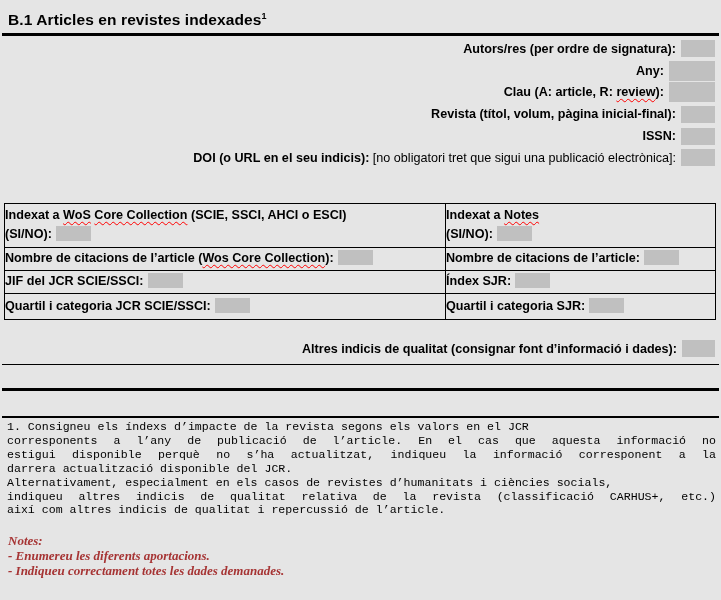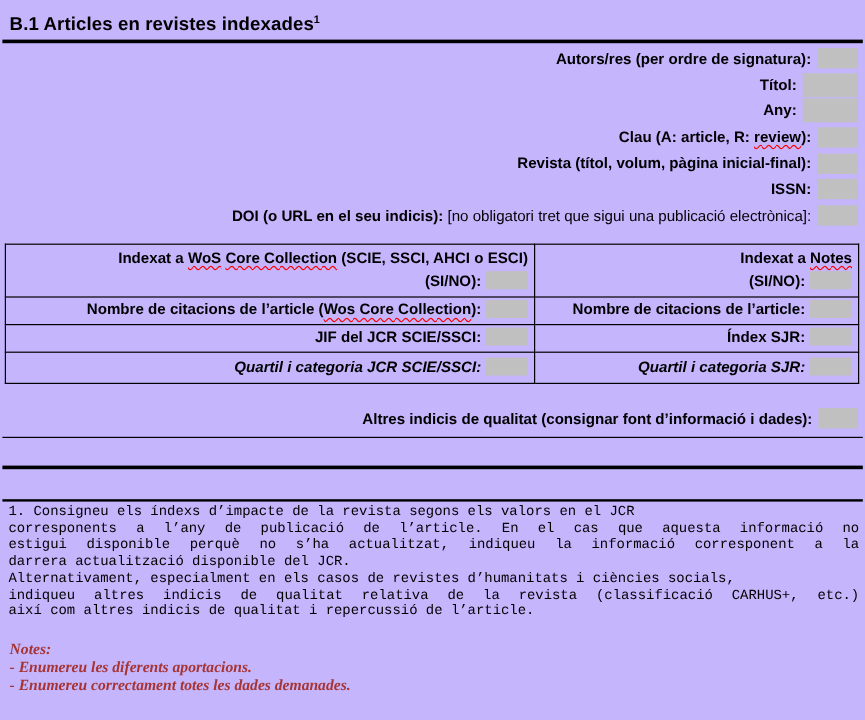--- a/index.html
+++ b/index.html
@@ -1,17 +1,17 @@
 <!DOCTYPE html>
 <html style="--input-shading: #C0C0C0; --notes-red: #A63434; --spellcheck-red: #FF0000;"><head>
 <meta charset="utf-8">
 <style>
   html,body{margin:0;padding:0;background:#fff;}
   .page{
-    position:relative;width:721px;height:600px;background:#c4b5fd;color:#000;
+    position:relative;width:721px;height:600px;background:#e5e5e5;color:#000;
     font-family:"Liberation Sans",sans-serif;overflow:hidden;
   }
   
   .title{
     position:absolute;top:11px;left:8px;margin:0;
     font-size:15.5px;font-weight:bold;letter-spacing:0.1px;
   }
   .title sup{font-size:9px;}
   
   .rule{position:absolute;left:2px;width:717px;background:#000;}
@@ -38,27 +38,27 @@
     text-decoration-style:wavy;
     text-decoration-color:var(--spellcheck-red,#FF0000);
     text-decoration-thickness:1px;
     text-underline-offset:2px;
   }
   
   .tablewrap{position:absolute;top:203px;left:4px;width:712px;}
   table.idx{border-collapse:collapse;width:100%;table-layout:fixed;}
   table.idx col.c1{width:441px;}
   table.idx td{
-    border:1.6px solid #000;padding:1px 5px 2px 17px;
-    font-size:12.6px;font-weight:bold;vertical-align:middle;text-align:right;
+    border:1.6px solid #000;padding:1px 5px 2px 0;
+    font-size:12.6px;font-weight:bold;vertical-align:middle;
   }
   table.idx tr:nth-child(1){height:44px;}
   table.idx tr:nth-child(2){height:22px;}
   table.idx tr:nth-child(3){height:21px;}
-  table.idx tr:nth-child(4){height:26px;font-style:italic;}
+  table.idx tr:nth-child(4){height:26px;}
   .cell-line{line-height:19px;white-space:nowrap;}
   .cell-line .inputbox{width:35px;height:15px;vertical-align:-3px;margin-left:4px;}
   
   .altres{position:absolute;top:339px;left:8px;width:707px;}
   .altres .field-row{height:19px;}
   .altres .inputbox{width:33px;height:17px;}
   
   .footnote{
     position:absolute;top:420px;left:7px;width:709px;
     font-family:"Liberation Mono","DejaVu Sans Mono",monospace;
@@ -79,21 +79,20 @@
 <body>
 
 <div class="page">
 
   <h1 class="title"><span>B.1 Articles en revistes indexades</span><sup>1</sup></h1>
 
   <div class="rule rule-title"></div>
 
   <div class="fields" id="fields">
       <div class="field-row"><span>Autors/res (per ordre de signatura):</span><span class="inputbox"></span></div>
-      <div class="field-row"><span>Títol:</span><span class="inputbox"></span></div>
       <div class="field-row"><span>Any:</span><span class="inputbox"></span></div>
       <div class="field-row"><span>Clau (A: article, R: <span class="squiggle">review</span>):</span><span class="inputbox"></span></div>
       <div class="field-row"><span>Revista (títol, volum, pàgina inicial-final):</span><span class="inputbox"></span></div>
       <div class="field-row"><span>ISSN:</span><span class="inputbox"></span></div>
       <div class="field-row"><span>DOI (o URL en el seu indicis):</span><span class="r"> [no obligatori tret que sigui una publicació electrònica]:</span><span class="inputbox"></span></div>
     </div>
 
   <div class="tablewrap">
     <table class="idx">
       <colgroup>
@@ -154,17 +153,17 @@
       <div class="footnote-line">darrera actualització disponible del JCR.</div>
       <div class="footnote-line">Alternativament, especialment en els casos de revistes d’humanitats i ciències socials,</div>
       <div class="footnote-line">indiqueu altres indicis de qualitat relativa de la revista (classificació CARHUS+, etc.)</div>
       <div class="footnote-line">així com altres indicis de qualitat i repercussió de l’article.</div>
     </div>
 
   <div class="notes">
     <div class="notes-title">Notes:</div>
     <div id="notes-items">
         <div class="note-item">- Enumereu les diferents aportacions.</div>
-        <div class="note-item">- Enumereu correctament totes les dades demanades.</div>
+        <div class="note-item">- Indiqueu correctament totes les dades demanades.</div>
       </div>
   </div>
 
 </div>
 
 </body></html>

